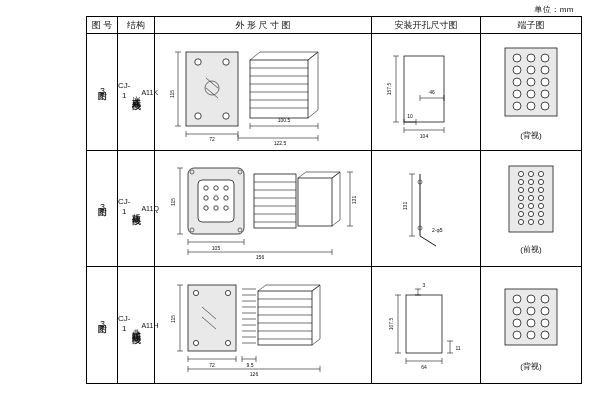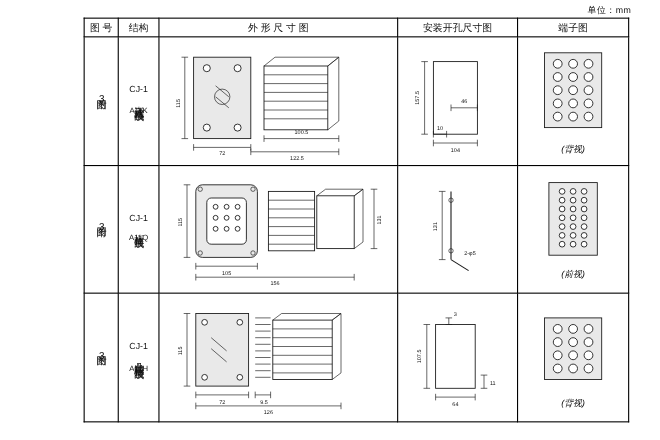--- a/index.html
+++ b/index.html
@@ -8,21 +8,21 @@
     font-family:"Liberation Sans","DejaVu Sans",sans-serif;
     color:#111;overflow:hidden;
   }
   .page{position:relative;width:600px;height:400px;}
 
   .unit{
     position:absolute;right:26px;top:4px;font-size:8px;letter-spacing:.5px;
   }
 
   table.main{
-    position:absolute;left:76px;top:16px;
+    position:absolute;left:86px;top:16px;
     width:492px;height:368px;
     border-collapse:collapse;
     table-layout:fixed;
   }
   table.main td,table.main th{
     border:1px solid #000;
     padding:0;vertical-align:middle;text-align:center;
     font-weight:normal;
   }
   thead th{height:16px;font-size:9px;}
@@ -36,27 +36,27 @@
   .vcell{position:relative;height:110px;}
   .vtext{
     writing-mode:vertical-rl;
     text-orientation:upright;
     font-size:9px;line-height:11px;
     margin:0 auto;
     letter-spacing:1px;
     display:inline-block;
   }
   .struct-inner{
-    display:flex;flex-direction:column;align-items:center;justify-content:center;
+    display:flex;flex-direction:row;align-items:center;justify-content:flex-start;
     height:100%;font-size:8px;line-height:10px;
   }
   .struct-top{font-size:8px;margin-bottom:2px;}
   .struct-bot{font-size:7px;margin-top:2px;}
   svg{display:block;margin:0 auto;}
-  .caption{font-size:8px;margin-top:-2px;font-style:italic;}
+  .caption{font-size:8px;margin-top:-2px;}
 
   .ln{stroke:#1a1a1a;stroke-width:1;fill:none;}
   .thin{stroke:#1a1a1a;stroke-width:.6;fill:none;}
   .fillgray{fill:#e9e9e9;stroke:#1a1a1a;stroke-width:.8;}
   .fillwhite{fill:#ffffff;stroke:#1a1a1a;stroke-width:.8;}
   .dim{font-size:5px;fill:#111;font-family:"Liberation Sans",sans-serif;}
   .hole{fill:#ffffff;stroke:#1a1a1a;stroke-width:.8;}
 </style>
 </head>
 <body>

